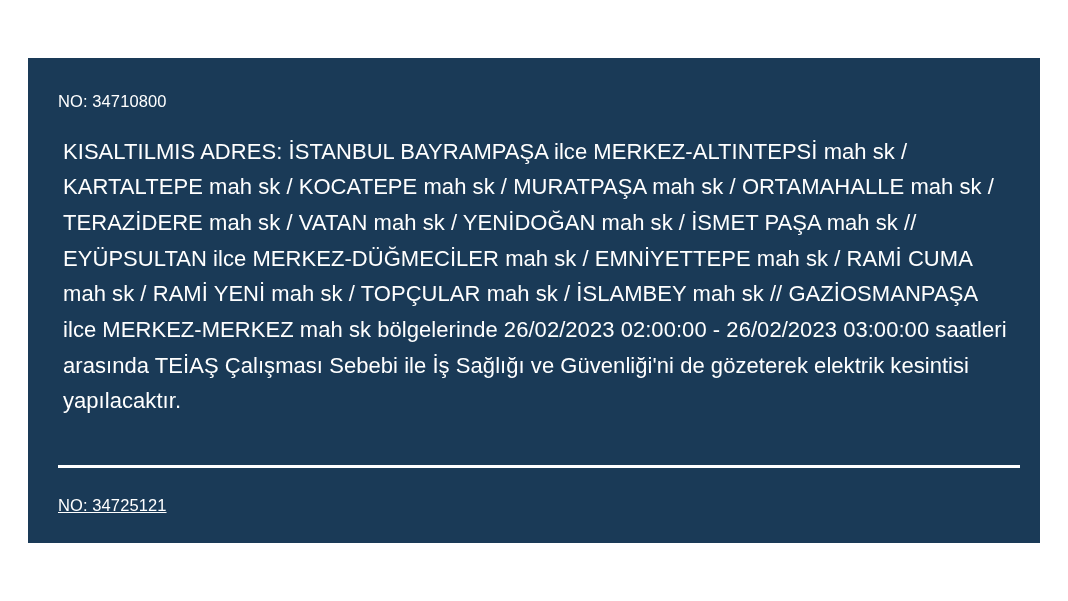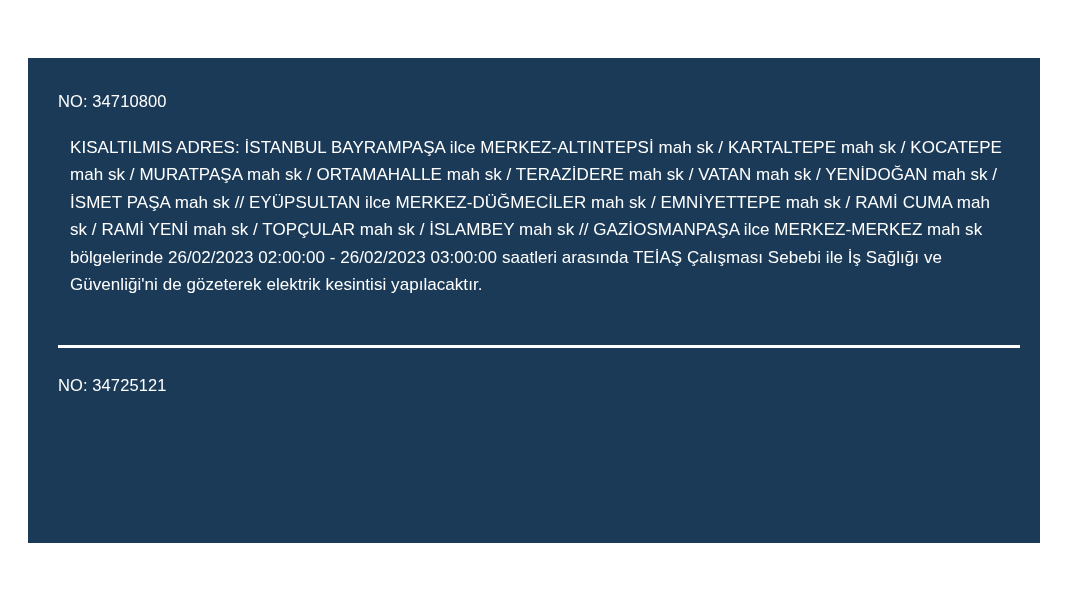--- a/index.html
+++ b/index.html
@@ -33,34 +33,35 @@
     color: #ffffff;
   }
   .notice-no {
     font-size: 16.5px;
     line-height: 1.2;
     letter-spacing: 0.1px;
     margin: 0 0 22px 0;
     color: #ffffff;
   }
   .notice-body {
-    font-size: 17px;
+    font-size: 22px;
     line-height: 1.62;
-    margin: 12px;
+    margin: 5px;
     color: #ffffff;
     letter-spacing: 0.05px;
   }
   .divider {
     height: 3px;
     background: #ffffff;
     margin: 46px 0 28px 0;
     width: 100%;
   }
   .block-two .notice-no {
     margin-bottom: 10px;
+    text-decoration: underline;
   }
 </style>
 </head>
 <body>
 
 <div class="page">
   <div class="notice-panel">
 
     <div class="notice-block block-one">
       <div class="notice-no">NO: 34710800</div>

